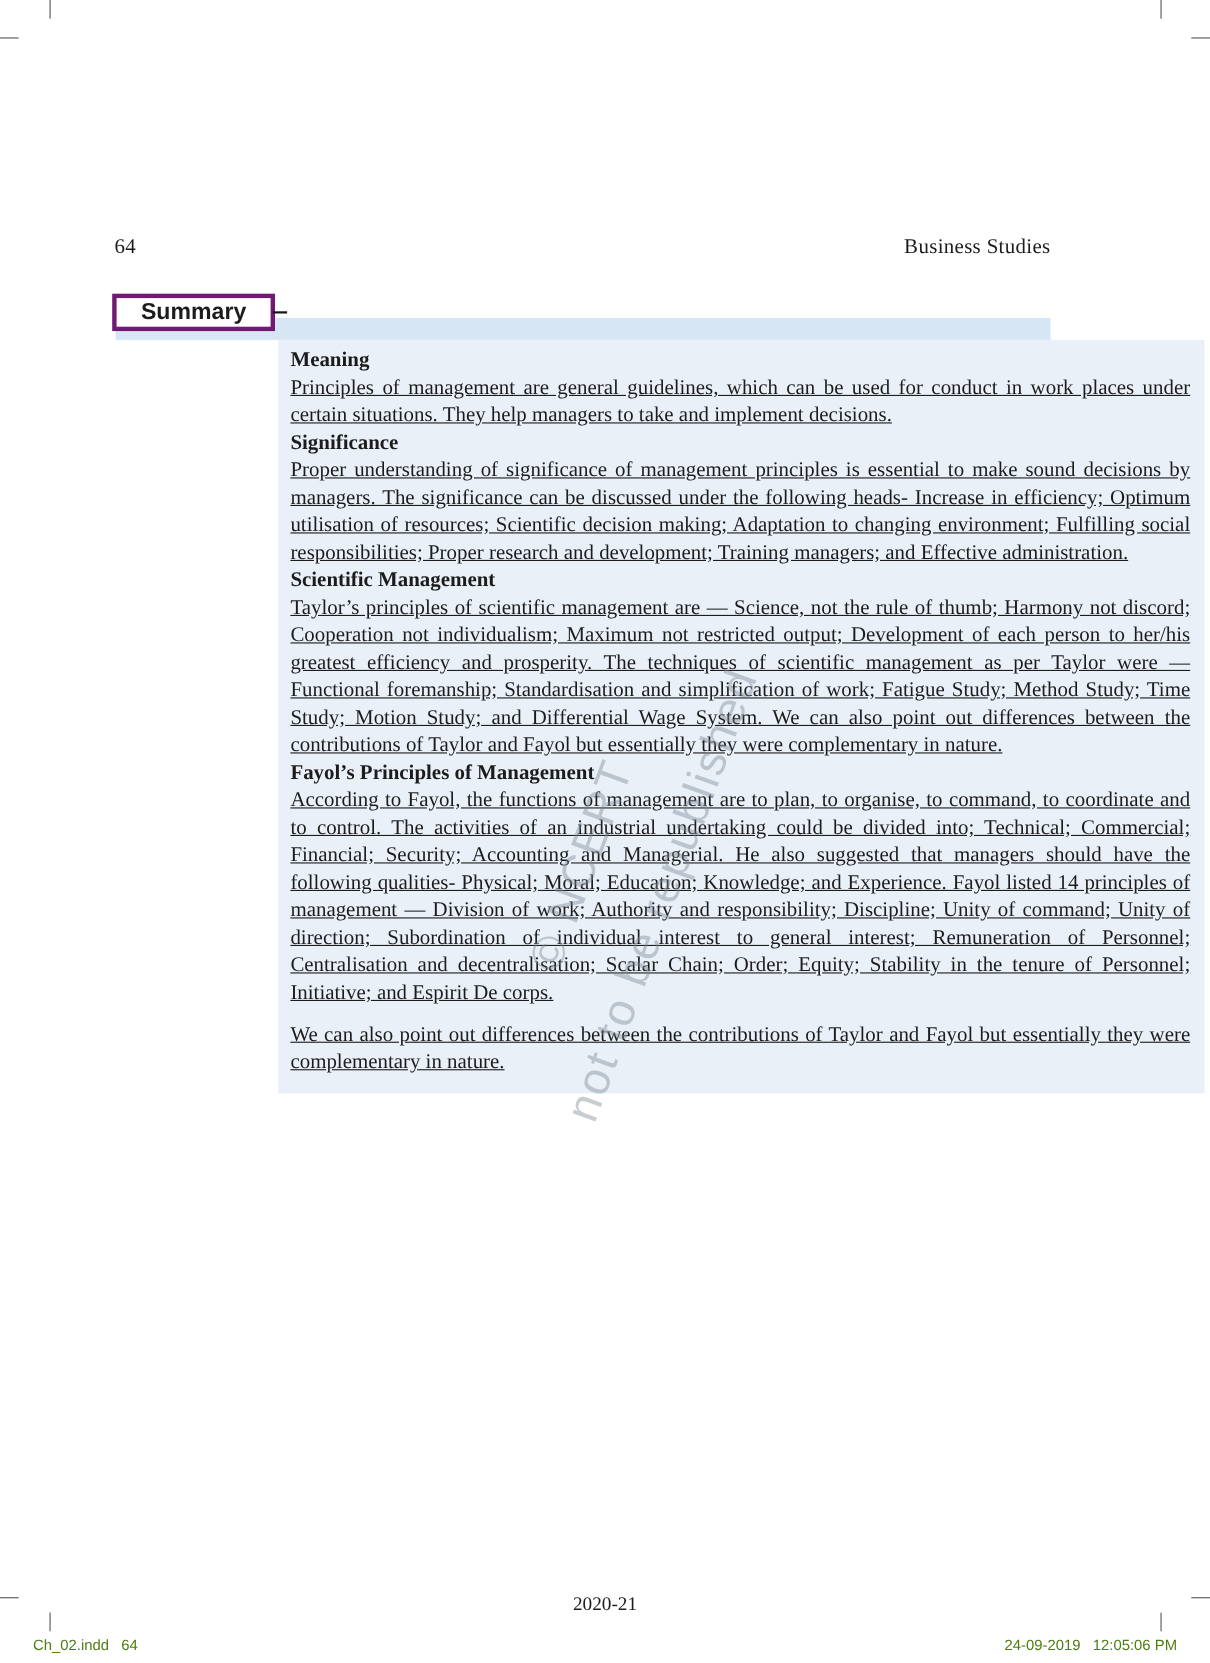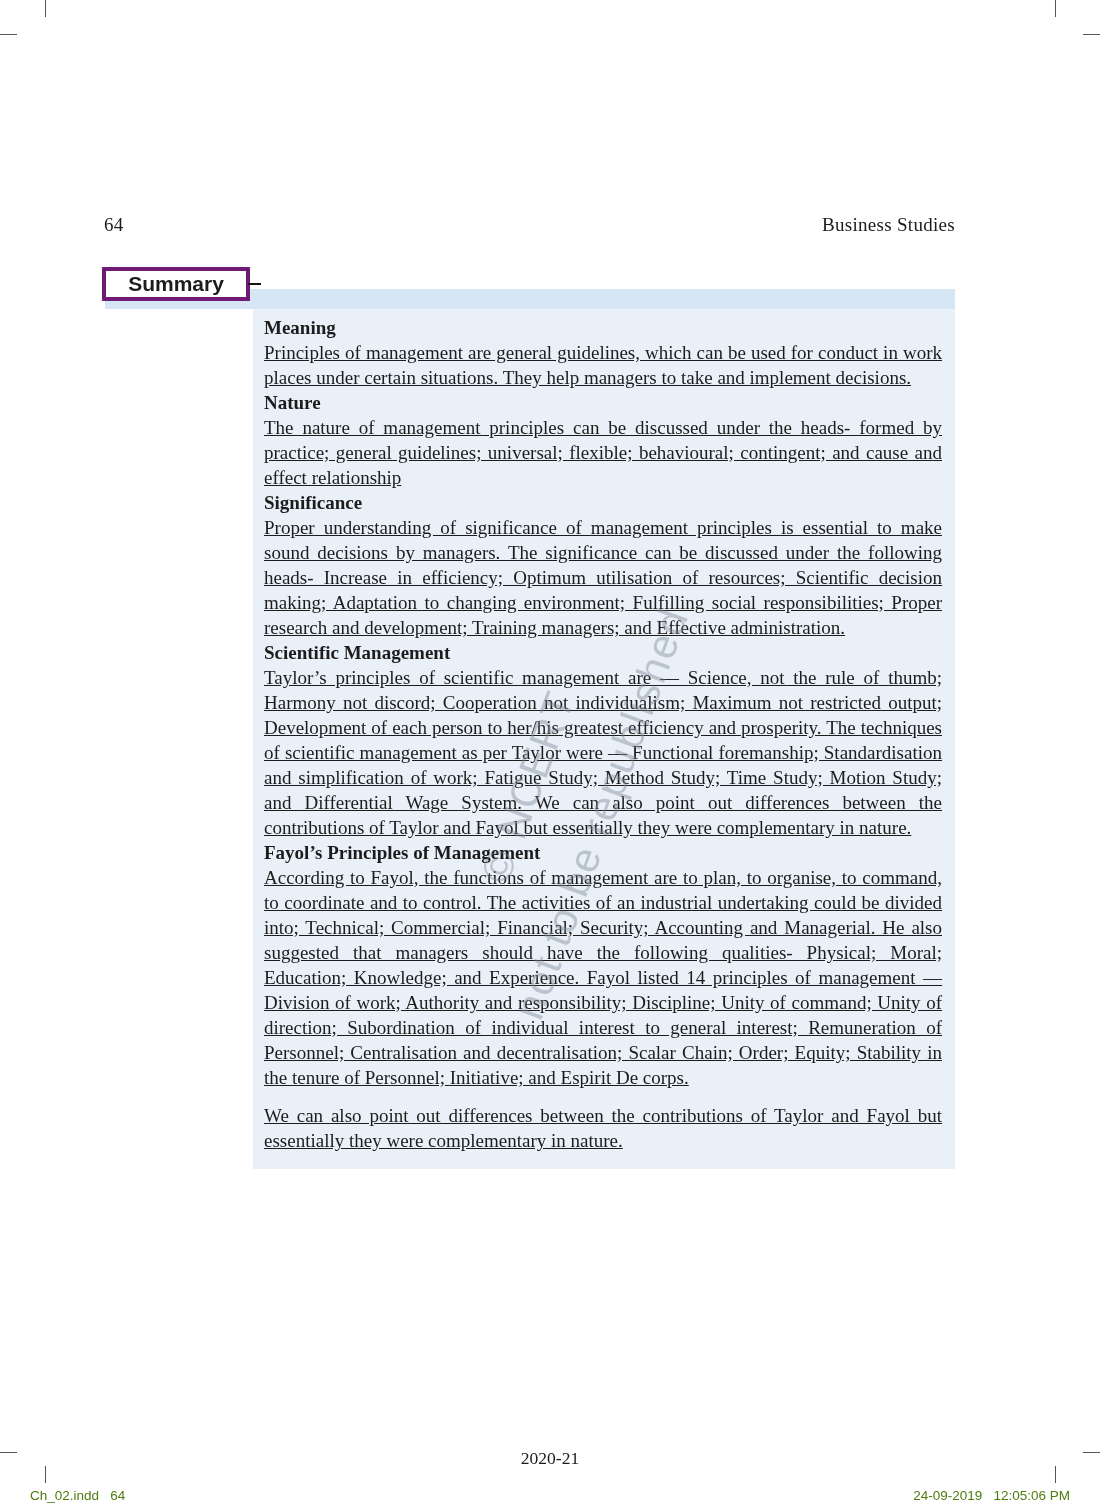--- a/index.html
+++ b/index.html
@@ -51,21 +51,21 @@
     left: 248px; top: 283px;
     width: 13px; height: 2px;
     background: #141414;
     z-index: 3;
   }
 
   
   .content-block {
     position: absolute;
     left: 253px; top: 309px;
-    width: 702px;
+    width: 842px;
     background: #e9f0f8;
     padding: 6px 13px 16px 11px;
     font-size: 19px;
     line-height: 25px;
     text-align: justify;
     z-index: 1;
   }
   .content-block h3 {
     margin: 0; padding: 0;
     font-size: 19px; line-height: 25px;
@@ -135,24 +135,20 @@
   <div>© NCERT</div>
   <div>not to be republished</div>
 </div>
 
 <div class="content-block">
   <div class="section">
     <h3>Meaning</h3>
     <p>Principles of management are general guidelines, which can be used for conduct in work places under certain situations. They help managers to take and implement decisions.</p>
   </div>
   <div class="section">
-    <h3>Nature</h3>
-    <p>The nature of management principles can be discussed under the heads- formed by practice; general guidelines; universal; flexible; behavioural; contingent; and cause and effect relationship</p>
-  </div>
-  <div class="section">
     <h3>Significance</h3>
     <p>Proper understanding of significance of management principles is essential to make sound decisions by managers. The significance can be discussed under the following heads- Increase in efficiency; Optimum utilisation of resources; Scientific decision making; Adaptation to changing environment; Fulfilling social responsibilities; Proper research and development; Training managers; and Effective administration.</p>
   </div>
   <div class="section">
     <h3>Scientific Management</h3>
     <p>Taylor’s principles of scientific management are — Science, not the rule of thumb; Harmony not discord; Cooperation not individualism; Maximum not restricted output; Development of each person to her/his greatest efficiency and prosperity. The techniques of scientific management as per Taylor were — Functional foremanship; Standardisation and simplification of work; Fatigue Study; Method Study; Time Study; Motion Study; and Differential Wage System. We can also point out differences between the contributions of Taylor and Fayol but essentially they were complementary in nature.</p>
   </div>
   <div class="section">
     <h3>Fayol’s Principles of Management</h3>
     <p>According to Fayol, the functions of management are to plan, to organise, to command, to coordinate and to control. The activities of an industrial undertaking could be divided into; Technical; Commercial; Financial; Security; Accounting and Managerial. He also suggested that managers should have the following qualities- Physical; Moral; Education; Knowledge; and Experience. Fayol listed 14 principles of management — Division of work; Authority and responsibility; Discipline; Unity of command; Unity of direction; Subordination of individual interest to general interest; Remuneration of Personnel; Centralisation and decentralisation; Scalar Chain; Order; Equity; Stability in the tenure of Personnel; Initiative; and Espirit De corps.</p>

